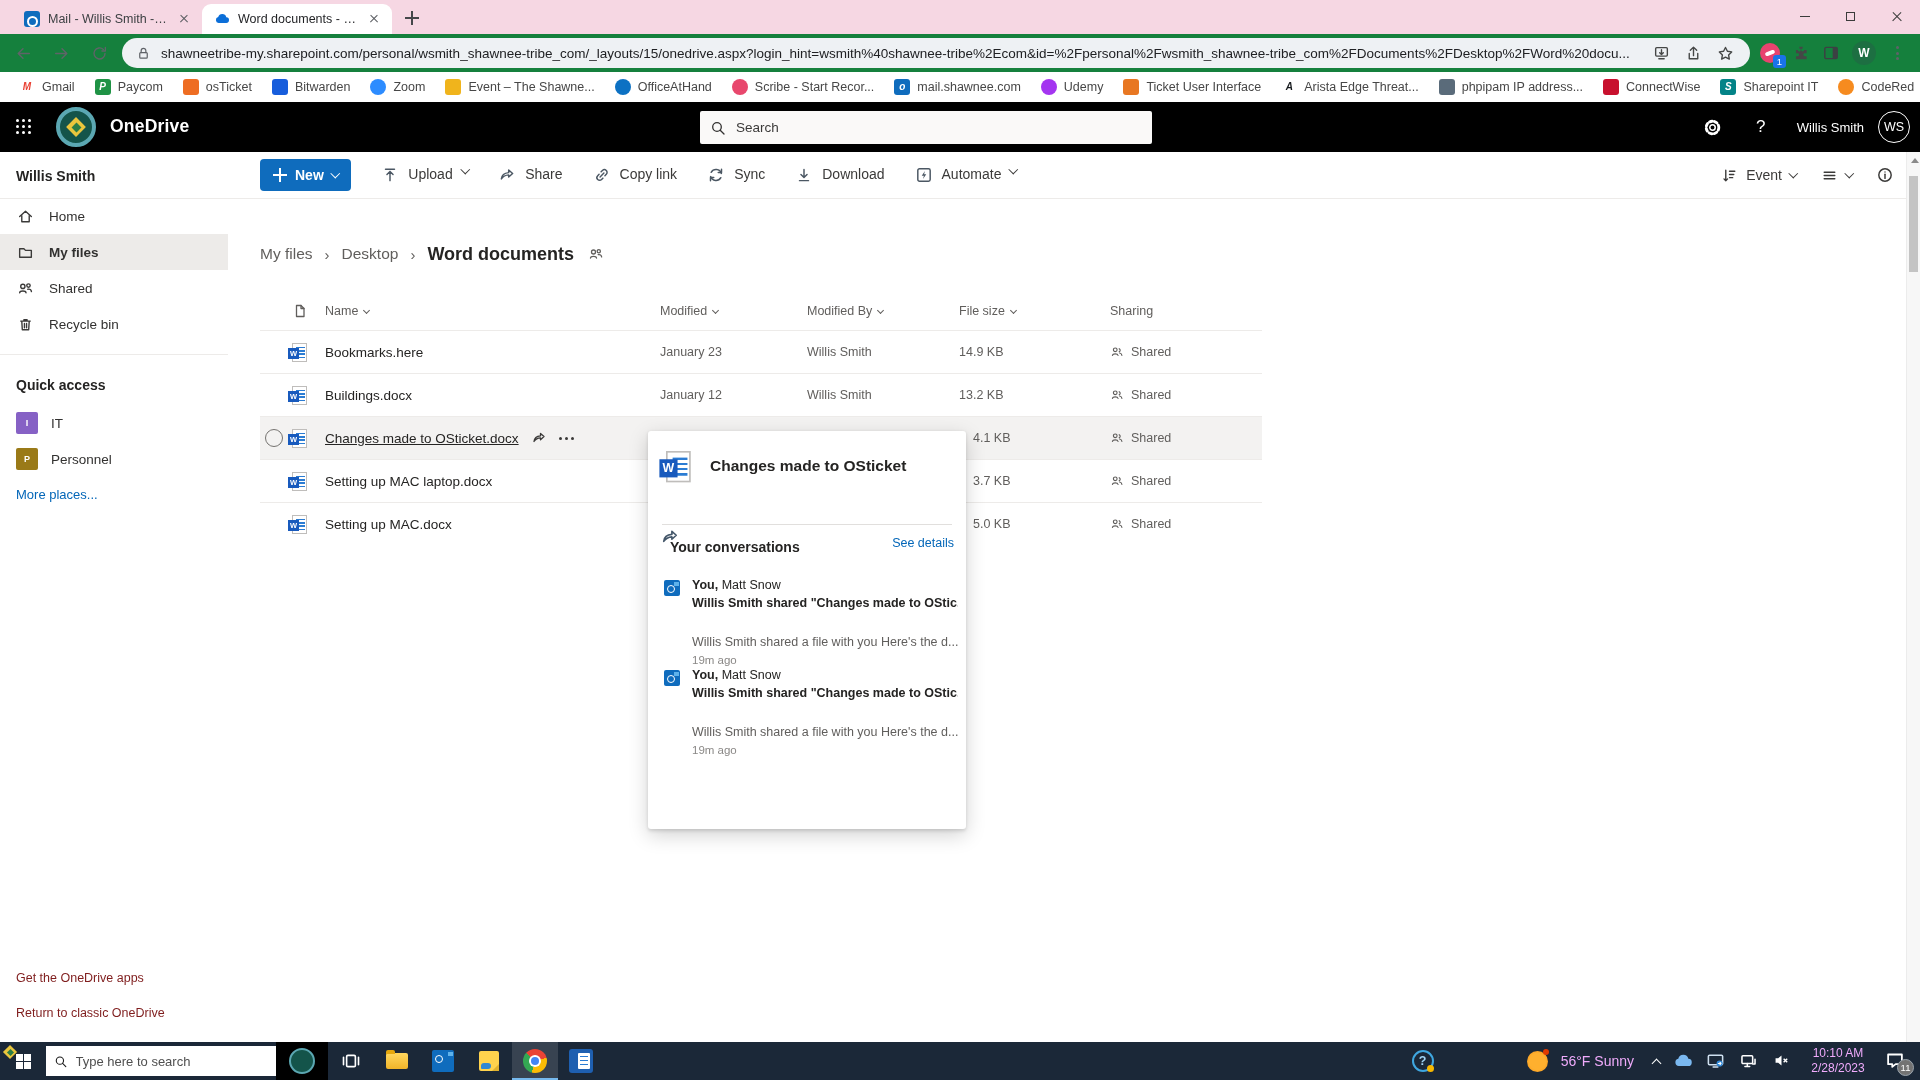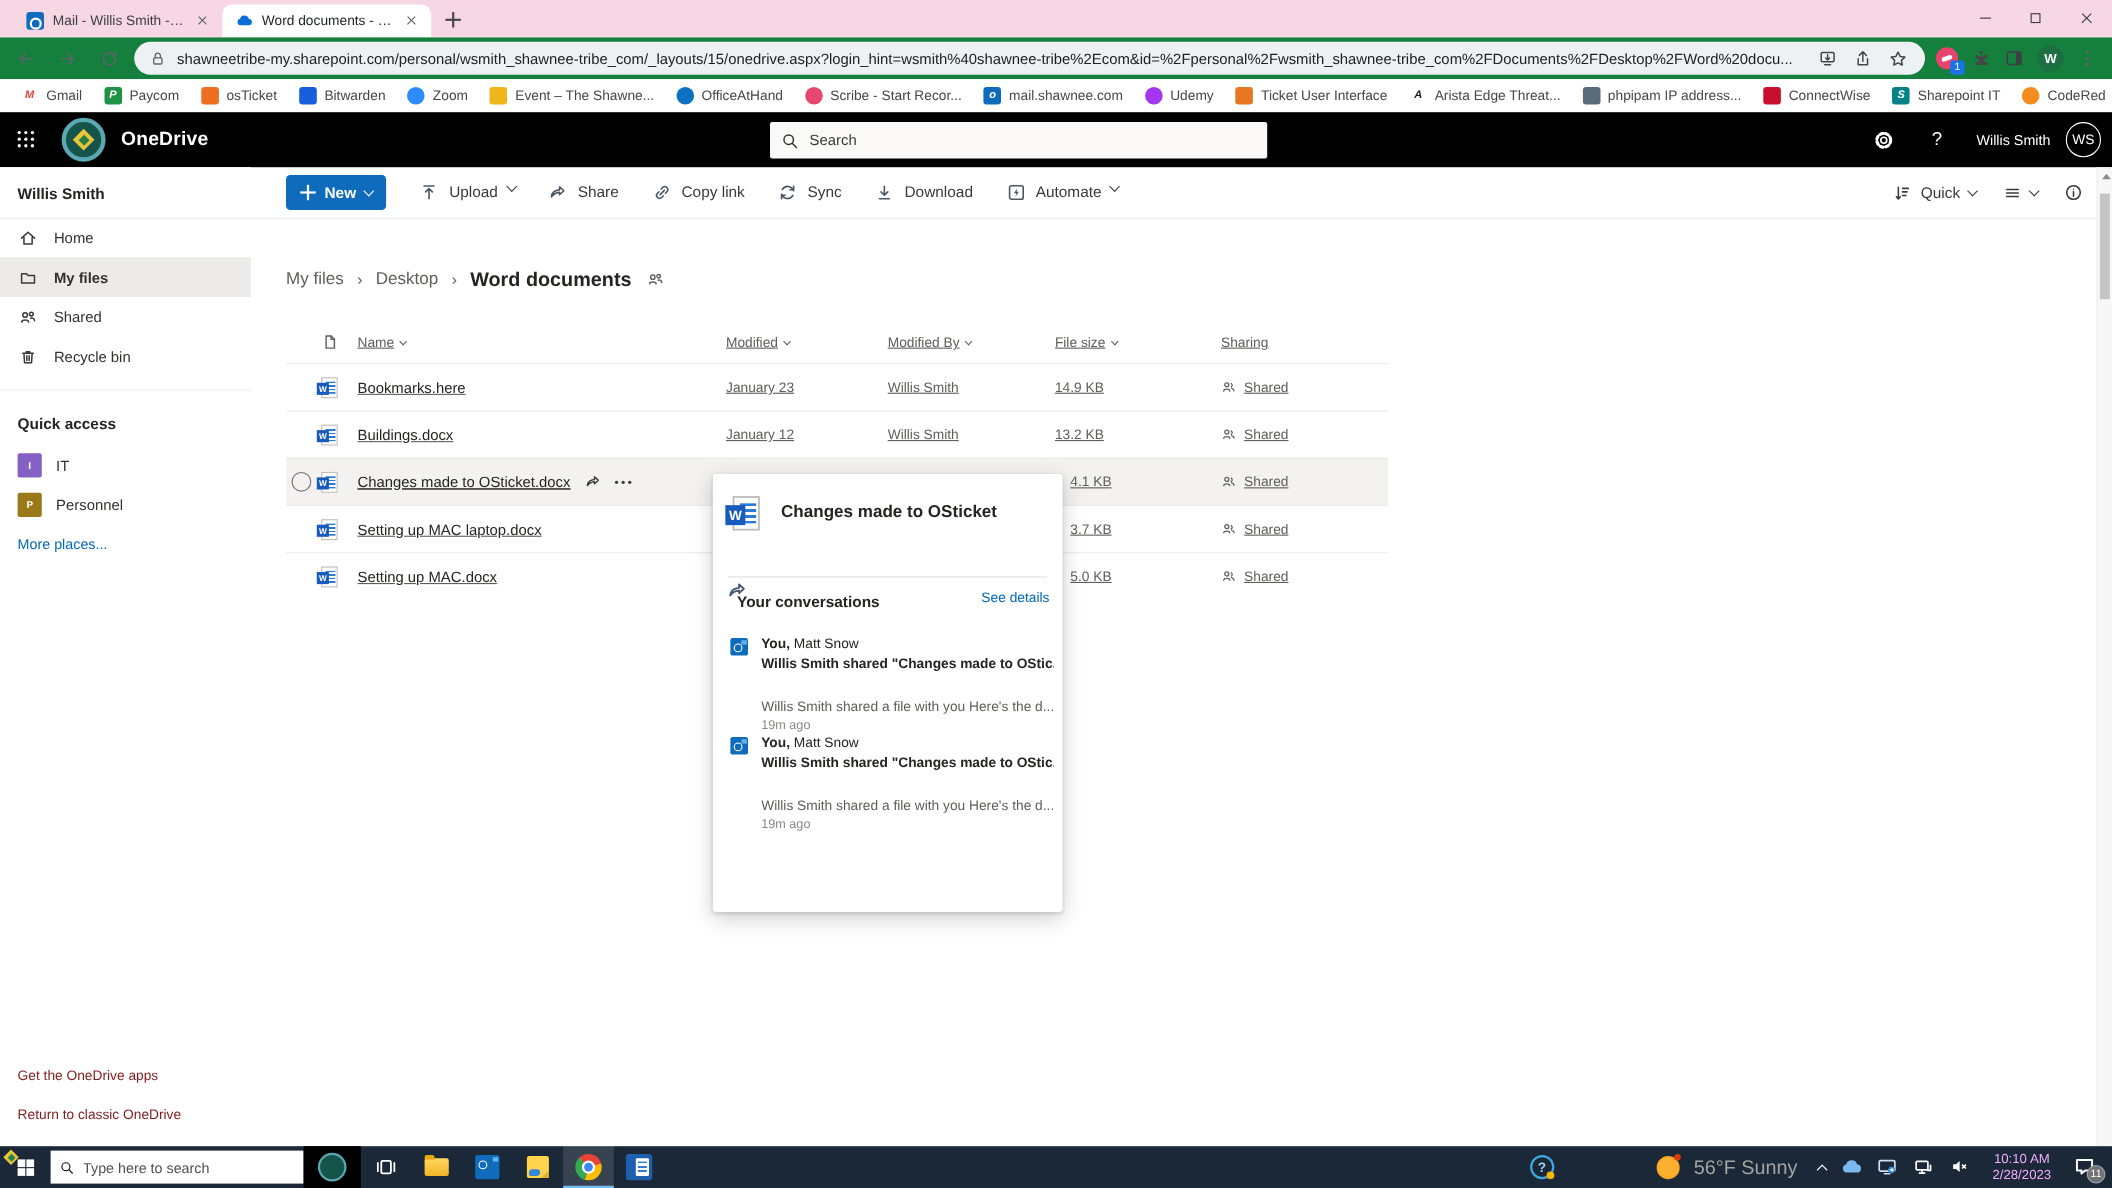--- a/index.html
+++ b/index.html
@@ -98,21 +98,21 @@
   
   .breadcrumb { position:absolute; left:260px; top:238px; height:32px; display:flex; align-items:center; gap:12px; }
   .crumb { font-size:15.5px; color:#605e5c; }
   .crumb-sep { color:#605e5c; font-size:15px; }
   .crumb-sep::before { content:"\203A"; }
   .crumb-cur { font-size:18px; font-weight:bold; color:#252423; }
   .crumb-share { color:#605e5c; width:16px; height:16px; margin-left:2px; }
 
   
   .ftable { position:absolute; left:260px; top:292px; width:1002px; }
-  .frow, .fhead { display:grid; grid-template-columns:32px 33px 335px 147px 152px 151px 152px; align-items:center;text-decoration:underline; }
+  .frow, .fhead { display:grid; grid-template-columns:32px 33px 335px 147px 152px 151px 152px; align-items:center; }
   .fhead { height:38px; color:#605e5c; font-size:12.5px; }
   .fhead .hcell { display:flex; align-items:center; gap:6px; }
   .fhead .chev { width:5px; height:5px; border-width:1.2px; margin-bottom:2px; }
   .frow { height:43px; border-top:1px solid #edebe9; font-size:12.5px; color:#605e5c; }
   .frow.selected { background:#f3f2f1; }
   .fname { font-size:13.5px; color:#252423; display:flex; align-items:center; gap:12px; white-space:nowrap; }
   .fname .link { text-decoration:underline; }
   .radio { width:18px; height:18px; border-radius:50%; border:1px solid #75737 0; border:1px solid #757370; margin-left:5px; background:transparent; }
   .share-cell { display:flex; align-items:center; gap:7px; }
   .dots3 { display:flex; gap:3px; }
@@ -171,21 +171,21 @@
   .tb-slot.active { background:rgba(255,255,255,.13); box-shadow:inset 0 -2px 0 #76b9ed; }
   .word-ic { position:relative; width:24px; height:24px; background:#1e5fb0; border-radius:3px; }
   .word-ic::before { content:""; position:absolute; right:3px; top:4px; width:12px; height:16px; background:#fff; border-radius:1px; }
   .word-ic::after { content:""; position:absolute; right:5px; top:7px; width:8px; height:10px;
     background:linear-gradient(#2b7cd3 0 1.5px, transparent 1.5px 4px, #2b7cd3 4px 5.5px, transparent 5.5px 8px, #2b7cd3 8px 9.5px, transparent 9.5px); }
   .tray { margin-left:auto; display:flex; align-items:center; gap:13px; padding-right:10px; }
   .help-ic { position:relative; width:22px; height:22px; border-radius:50%; border:2px solid #3fa7e0; color:#9fd4f5; font-size:12.5px; font-weight:bold; display:flex; align-items:center; justify-content:center; margin-right:80px; }
   .help-ic::after { content:""; position:absolute; right:-2px; bottom:-2px; width:7px; height:7px; border-radius:50%; background:#f8b800; }
   .sun-ic { position:relative; width:21px; height:21px; border-radius:50%; background:radial-gradient(#ffb02e 55%, #f08a12); }
   .sun-ic::after { content:""; position:absolute; right:-1px; top:-2px; width:6px; height:6px; border-radius:50%; background:#e03b00; }
-  .weather-l { font-size:18px; color:#a3a3a3; margin-right:6px; }
+  .weather-l { font-size:14px; color:#f0abfc; margin-right:6px; }
   .chev-up { width:7px; height:7px; border-right:1.6px solid #fff; border-bottom:1.6px solid #fff; transform:rotate(-135deg); margin-top:4px; }
   .tray-ic { width:20px; height:20px; color:#fff; }
   .clock { text-align:center; font-size:12px; line-height:15px; color:#f0abfc; width:66px; }
   .action { position:relative; width:26px; height:24px; color:#fff; }
   .action .badge { position:absolute; right:-4px; bottom:-3px; width:17px; height:17px; border-radius:50%; background:#737373; border:1.5px solid #9aa4ad; color:#fff; font-size:9.5px; display:flex; align-items:center; justify-content:center; }
 </style>
 </head>
 <body>
 
 <div id="screen">
@@ -503,21 +503,21 @@
     </div>
   </div>
   <div class="tb-right">
     <div class="grp">
       <span class="cic">
           <svg class="ic" width="17" height="17" viewBox="0 0 16 16">
             <path d="M4.5 3v10M2.8 11.2 4.5 13l1.7-1.8"></path>
             <path d="M8 4h5M8 7h4M8 10h3"></path>
           </svg>
         </span>
-      <span>Quick</span>
+      <span>Event</span>
       <span class="chev"></span>
     </div>
     <div class="grp">
       <span class="cic">
           <svg class="ic" width="17" height="17" viewBox="0 0 16 16">
             <path d="M3 5h10M3 8h10M3 11h10"></path>
           </svg>
         </span>
       <span class="chev"></span>
     </div>

